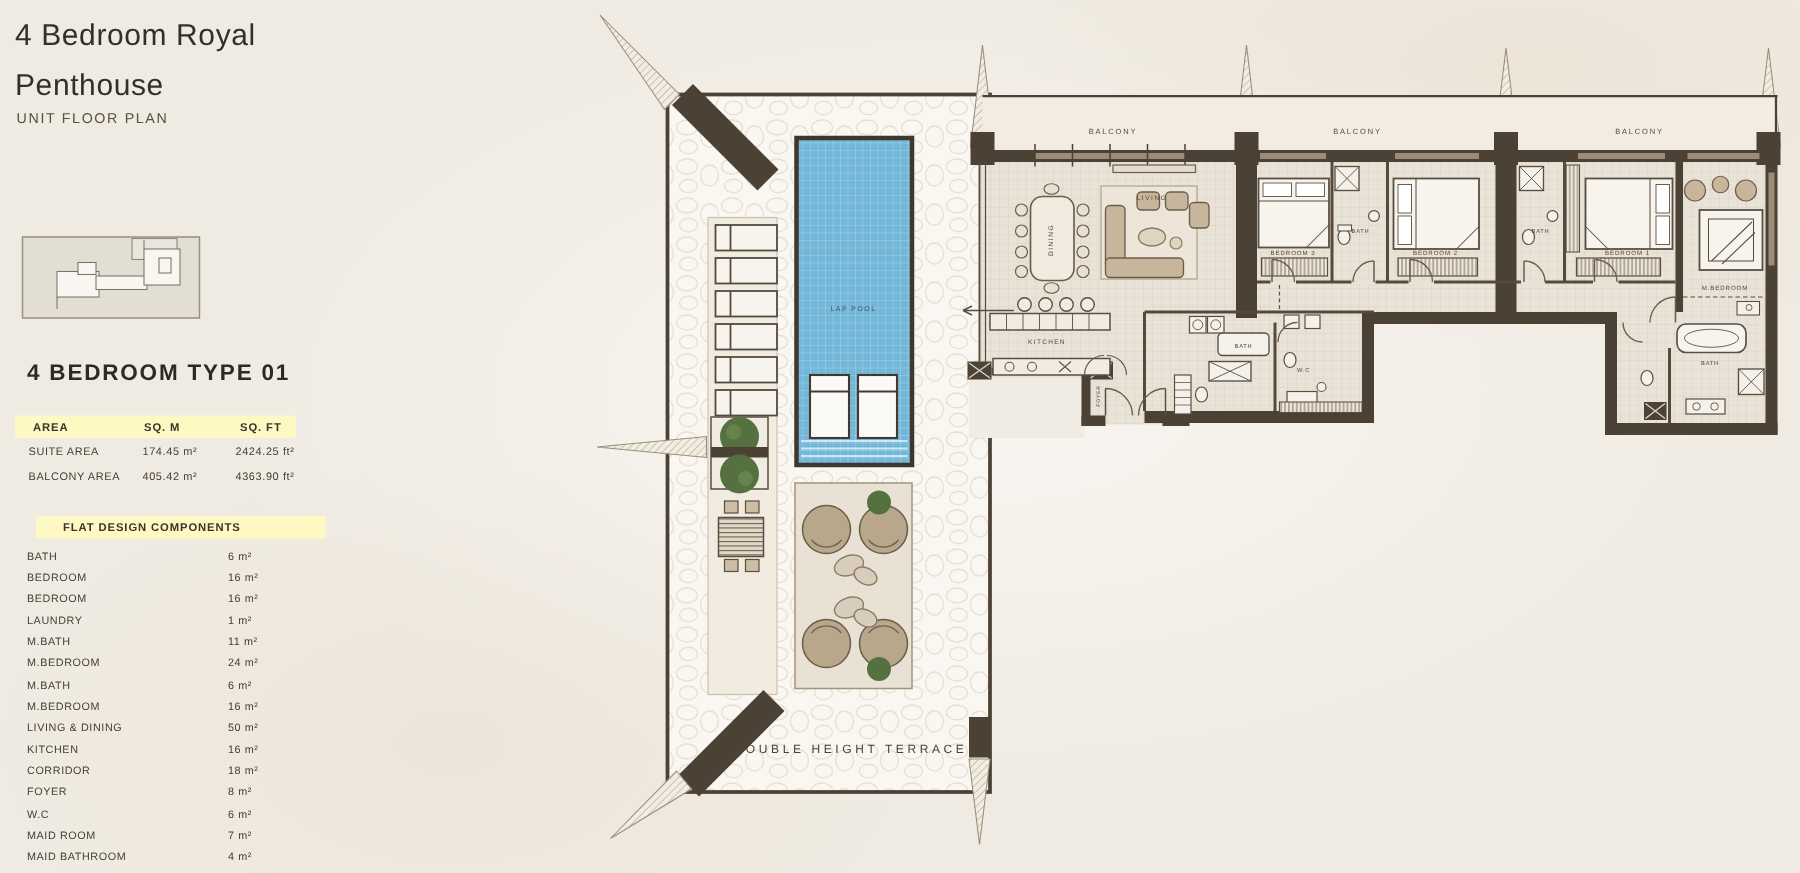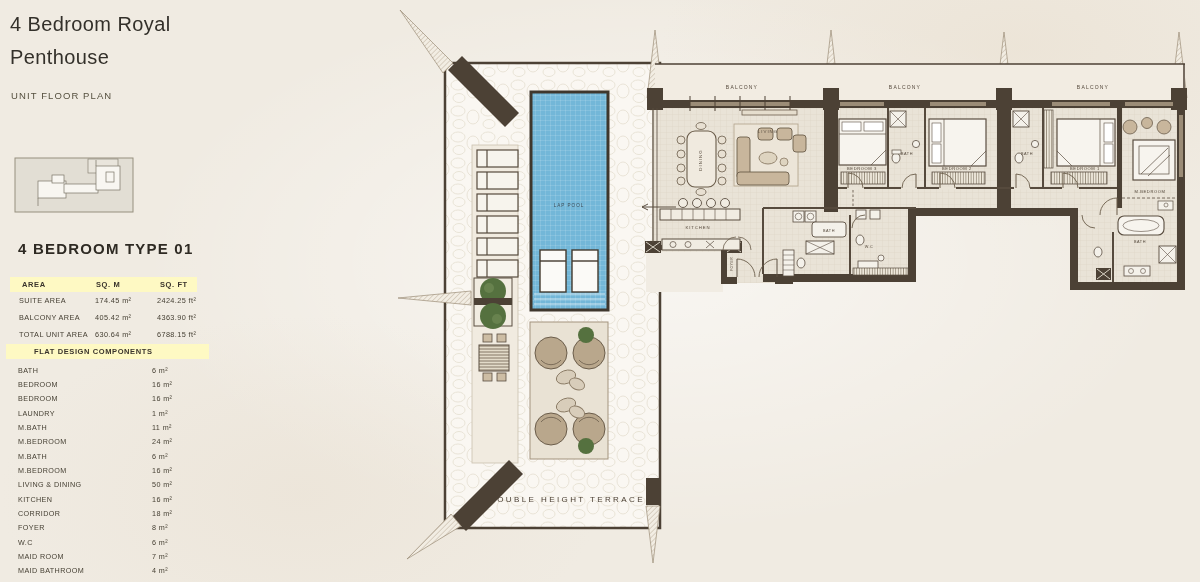--- a/index.html
+++ b/index.html
@@ -8,27 +8,27 @@
     font-family:"Liberation Sans",sans-serif;
     background:
       radial-gradient(ellipse 600px 300px at 85% 8%, rgba(233,223,207,.55), transparent 60%),
       radial-gradient(ellipse 500px 300px at 25% 85%, rgba(233,224,210,.5), transparent 60%),
       radial-gradient(ellipse 800px 420px at 55% 45%, rgba(255,255,255,.55), transparent 65%),
       #f0ebe2;
   }
   #plan-svg{position:absolute;left:0;top:0;width:1200px;height:582px;}
   .panel{position:absolute;left:0;top:0;width:230px;height:582px;color:#3a342b;}
   .title{position:absolute;left:10px;top:8px;font-size:20px;line-height:33px;letter-spacing:.4px;color:#33302a;}
-  .subtitle{position:absolute;left:11px;top:74px;font-size:9.5px;letter-spacing:1.1px;color:#55503f;margin-top:16px;}
+  .subtitle{position:absolute;left:11px;top:74px;font-size:9.5px;letter-spacing:1.1px;color:#55503f;}
   .type-title{position:absolute;left:18px;top:240px;font-size:15px;font-weight:bold;letter-spacing:1.2px;color:#2e2a23;}
   .bar{background:#fef9c3;display:grid;align-items:center;font-weight:bold;font-size:7.5px;letter-spacing:.6px;color:#3a342c;}
   .area-table{position:absolute;left:10px;top:277px;width:187px;}
   .area-head{height:15px;grid-template-columns:74px 64px auto;padding-left:12px;}
   .area-row{height:17px;display:grid;grid-template-columns:76px 62px auto;align-items:center;padding-left:9px;font-size:7.3px;letter-spacing:.4px;color:#464034;}
-  .flat-bar{position:absolute;left:6px;top:344px;width:175px;height:15px;padding-left:28px;grid-template-columns:auto;}
+  .flat-bar{position:absolute;left:24px;top:344px;width:175px;height:15px;padding-left:18px;grid-template-columns:auto;}
   .components{position:absolute;left:10px;top:363px;width:187px;}
   .comp-row{height:14.35px;display:flex;align-items:center;font-size:7.2px;letter-spacing:.4px;color:#464034;}
   .comp-row .lbl{flex:0 0 134px;padding-left:8px;}
   svg text{font-family:"Liberation Sans",sans-serif;}
 </style>
 </head>
 <body>
 
 <svg id="plan-svg" viewBox="0 0 1200 582">
   <defs>
@@ -462,25 +462,20 @@
     <div class="area-row">
       <span>SUITE AREA</span>
       <span>174.45 m²</span>
       <span>2424.25 ft²</span>
     </div>
     <div class="area-row">
       <span>BALCONY AREA</span>
       <span>405.42 m²</span>
       <span>4363.90 ft²</span>
     </div>
-    <div class="area-row">
-      <span>TOTAL UNIT AREA</span>
-      <span>630.64 m²</span>
-      <span>6788.15 ft²</span>
-    </div>
   </div>
 
   <div class="bar flat-bar">
     <span>FLAT DESIGN COMPONENTS</span>
   </div>
 
   <div class="components">
     <div class="comp-row">
         <span class="lbl">BATH</span>
         <span>6 m²</span>

